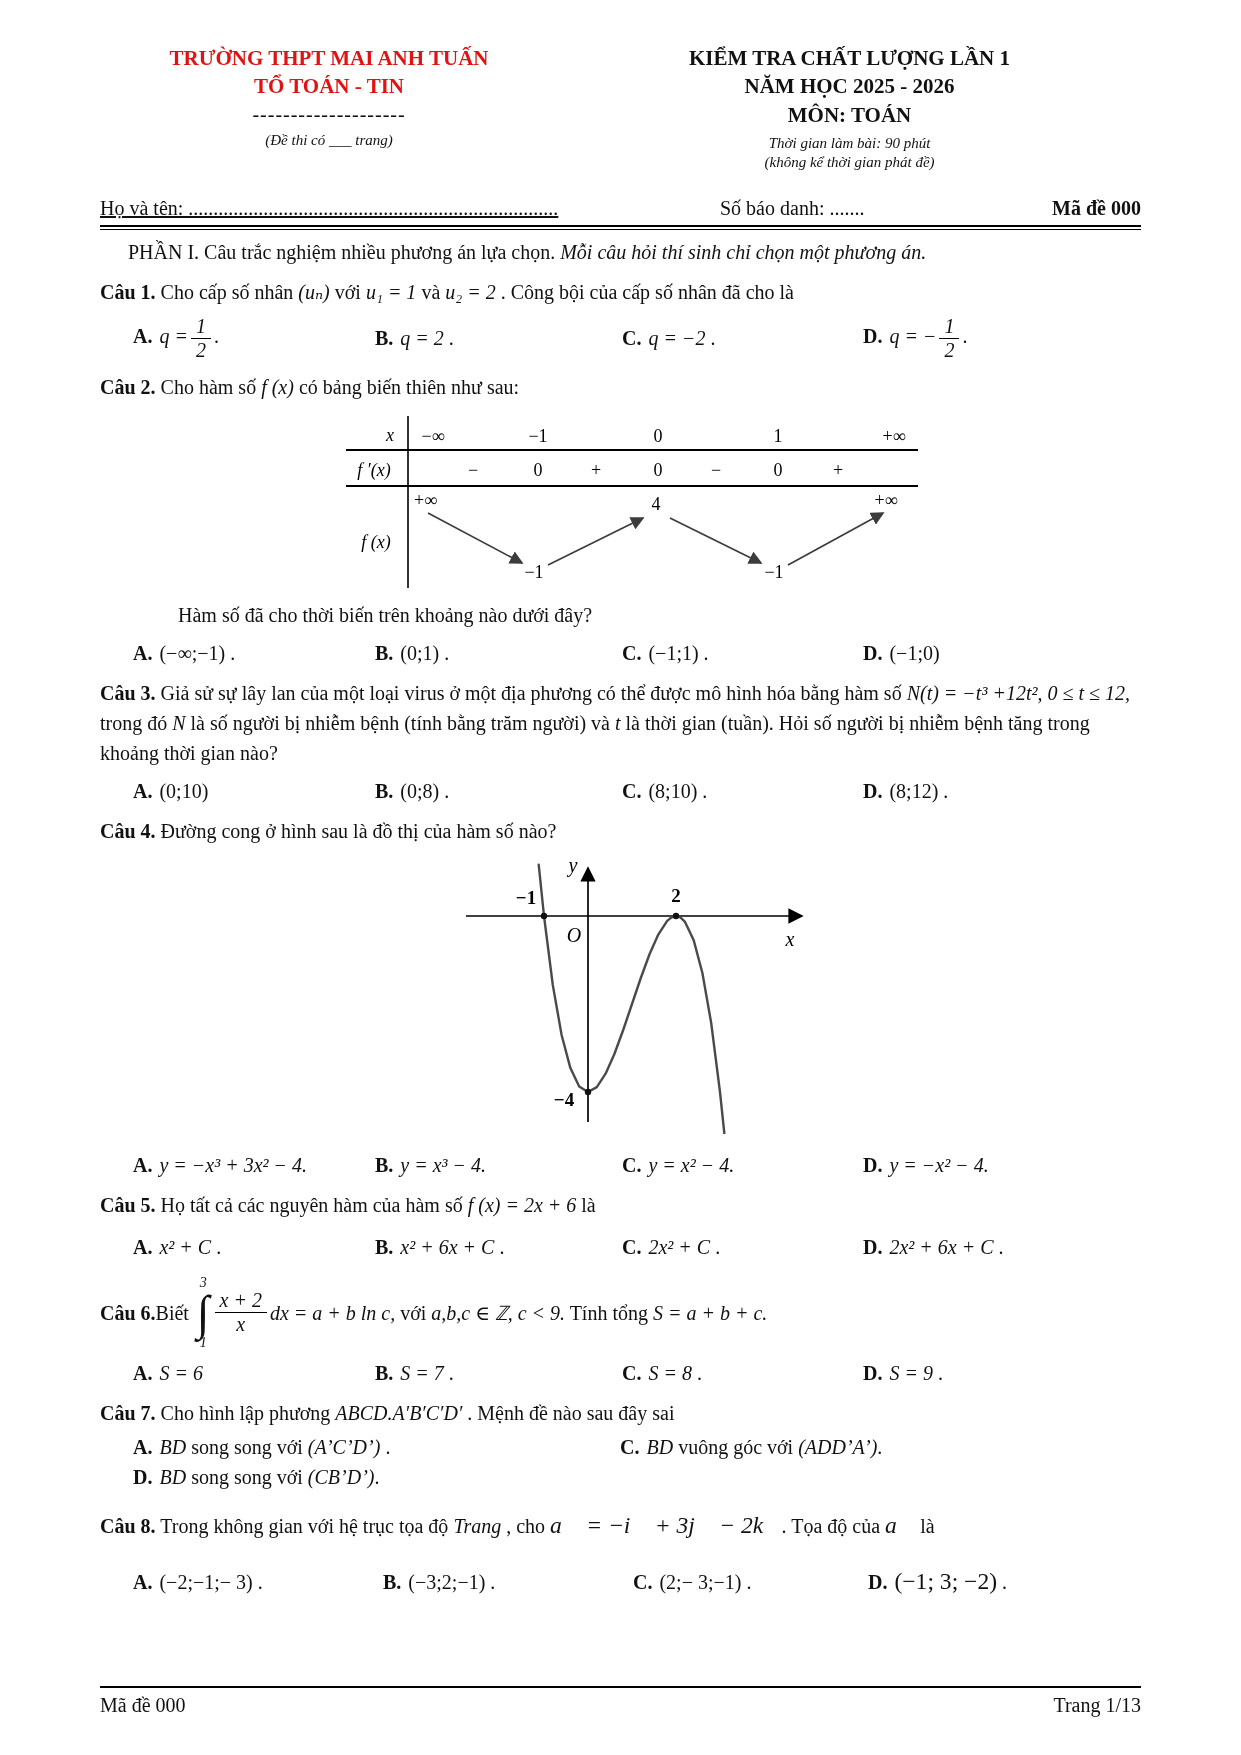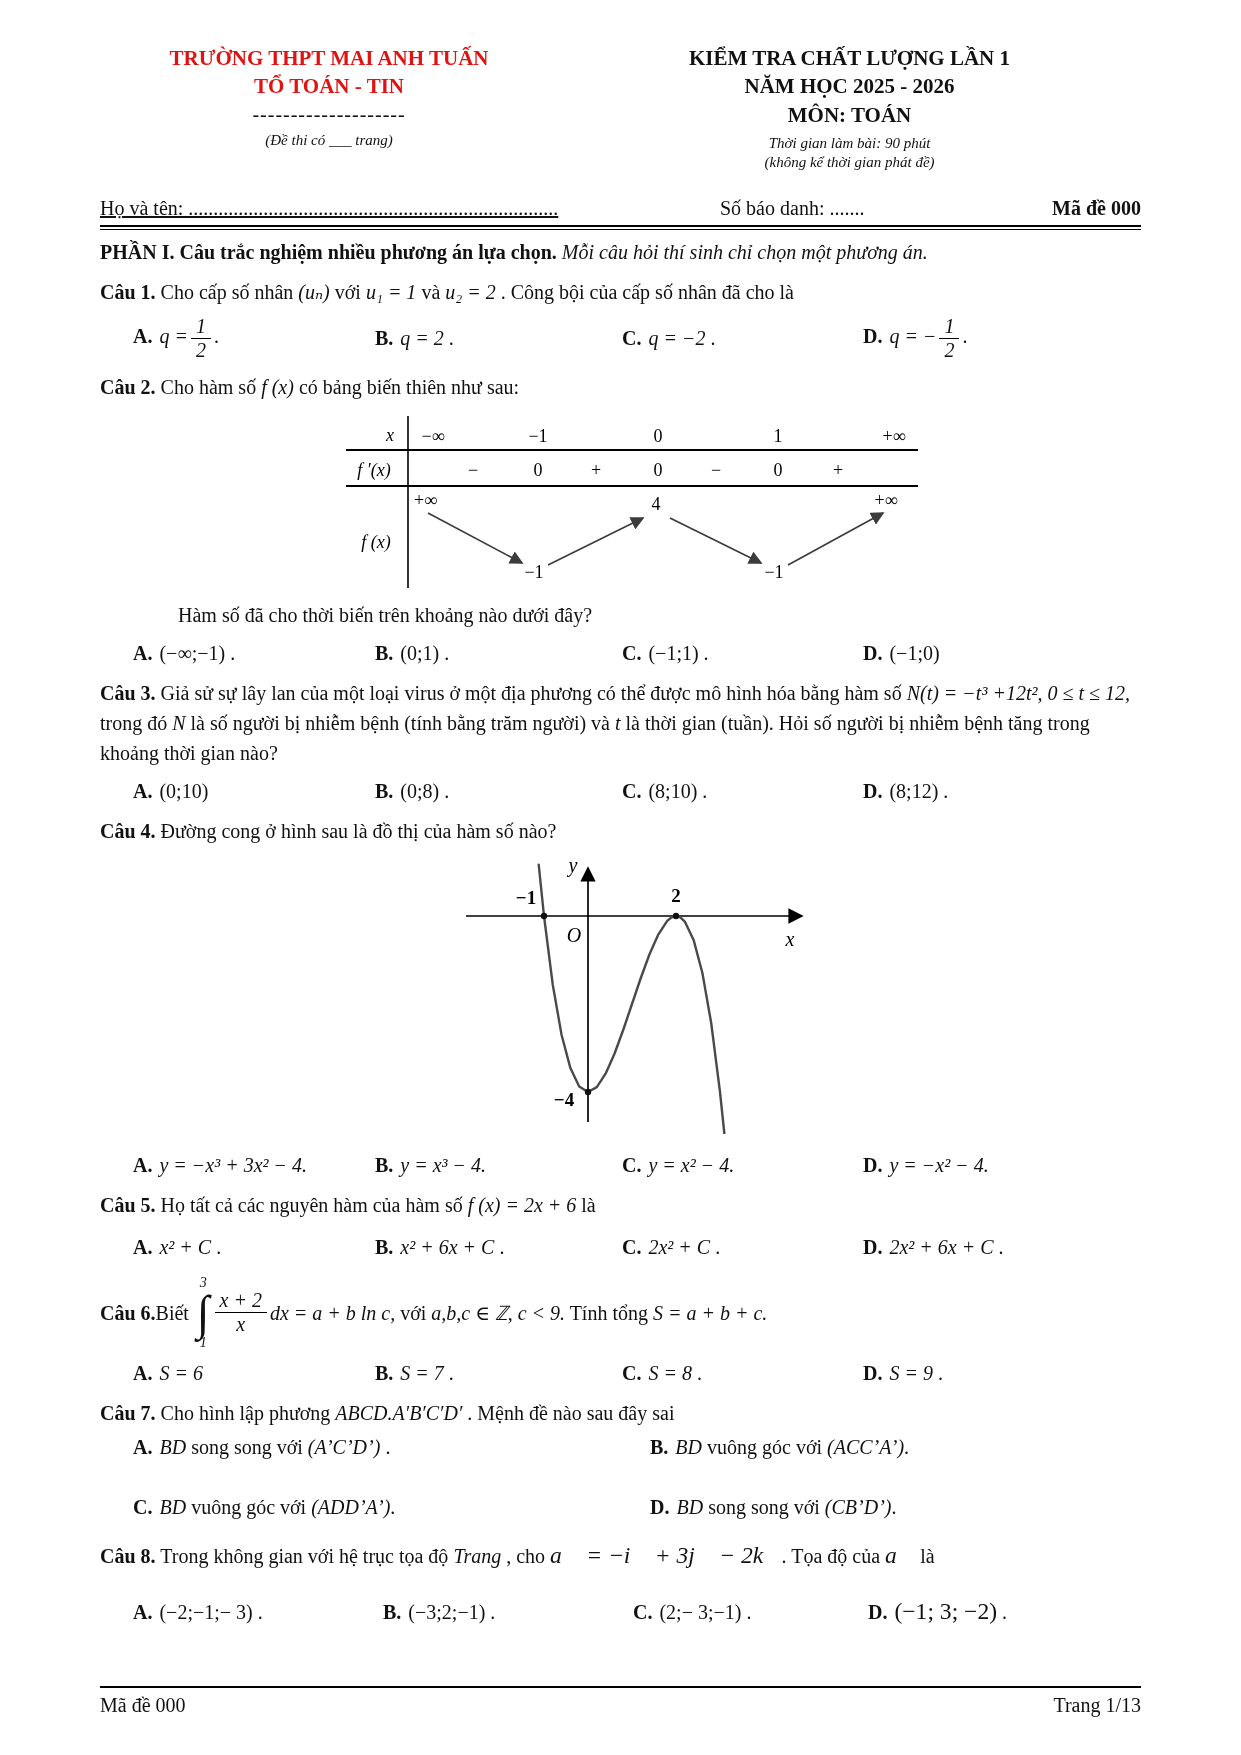--- a/index.html
+++ b/index.html
@@ -4,40 +4,40 @@
 <style>
   html,body{margin:0;padding:0;}
   body{width:1241px;height:1755px;background:#ffffff;position:relative;overflow:hidden;
        font-family:"Liberation Serif","DejaVu Serif",serif;color:#111;font-size:20px;}
   .page{padding:44px 100px 0 100px;}
   
   .hdr{display:flex;justify-content:center;}
   .hdr-left{width:44%;text-align:center;}
   .hdr-right{width:56%;text-align:center;}
   .red{color:#e11212;}
-  .b{font-weight:bold;}
+  .b{font-weight:normal;margin-left:28px;}
   .i{font-style:italic;}
   .hl1{font-weight:bold;font-size:21px;line-height:1.35;}
   .note{font-style:italic;font-size:15px;margin-top:6px;}
   .dashes{letter-spacing:1px;margin-top:2px;}
   
   .info{display:flex;align-items:flex-end;margin-top:26px;padding-bottom:5px;border-bottom:2.5px solid #000;}
   .info .name{flex:0 0 560px;overflow:hidden;white-space:nowrap;text-decoration:underline;}
   .info .sbd{flex:0 0 290px;margin-left:60px;}
   .info .code{flex:1;text-align:right;font-weight:bold;}
   .thin-rule{height:1px;background:#000;margin-top:1.5px;}
   
   .part{margin-top:8px;line-height:1.45;}
   
   .q{margin-top:10px;line-height:1.5;}
   .qlabel{font-weight:bold;}
   .m{font-style:italic;}
   .big{font-size:1.18em;}
   .opts{display:grid;grid-template-columns:242px 247px 241px auto;padding-left:33px;margin-top:8px;align-items:center;}
-  .opts2{display:grid;grid-template-columns:487px auto;padding-left:33px;margin-top:4px;gap:30px;}
+  .opts2{display:grid;grid-template-columns:487px auto;padding-left:33px;margin-top:4px;}
   .ol{font-weight:bold;margin-right:7px;}
   .opt{white-space:nowrap;}
   
   .frac{display:inline-flex;flex-direction:column;vertical-align:middle;text-align:center;font-style:italic;line-height:1.15;margin:0 3px;}
   .frac .num{border-bottom:1.4px solid #000;padding:0 5px;}
   .frac .den{padding:0 5px;}
   
   .q6line{display:flex;align-items:center;margin-top:14px;line-height:1.4;}
   .intcol{display:inline-flex;flex-direction:column;align-items:center;line-height:1;margin:0 2px 0 8px;}
   .intcol .ilim{font-size:14px;font-style:italic;}
@@ -229,21 +229,20 @@
       <div class="opt"><span class="ol">B.</span><span><span class="m ">S = 7</span><span class=""> .</span></span></div>
       <div class="opt"><span class="ol">C.</span><span><span class="m ">S = 8</span><span class=""> .</span></span></div>
       <div class="opt"><span class="ol">D.</span><span><span class="m ">S = 9</span><span class=""> .</span></span></div>
     </div>
   </div>
 
   <div class="q">
     <span class="qlabel">Câu 7.</span><span><span class=""> Cho hình lập phương </span><span class="m ">ABCD.A′B′C′D′</span><span class=""> . Mệnh đề nào sau đây sai</span></span>
     <div class="opts2">
       <div class="opt"><span class="ol">A.</span><span><span class="m ">BD</span><span class=""> song song với </span><span class="m ">(A’C’D’)</span><span class=""> .</span></span></div>
-      <div class="opt"><span class="ol">B.</span><span><span class="m ">BD</span><span class=""> vuông góc với </span><span class="m ">(ACC’A’)</span><span class="">.</span></span></div>
       <div class="opt"><span class="ol">C.</span><span><span class="m ">BD</span><span class=""> vuông góc với </span><span class="m ">(ADD’A’)</span><span class="">.</span></span></div>
       <div class="opt"><span class="ol">D.</span><span><span class="m ">BD</span><span class=""> song song với </span><span class="m ">(CB’D’)</span><span class="">.</span></span></div>
     </div>
   </div>
 
   <div class="q" style="margin-top:16px">
     <span class="qlabel">Câu 8.</span><span><span class=""> Trong không gian với hệ trục tọa độ </span><span class="m ">Trang</span><span class=""> , cho </span><span class="m big">a⃗ = −i⃗ + 3j⃗ − 2k⃗</span><span class="">. Tọa độ của </span><span class="m big">a⃗</span><span class=""> là</span></span>
     <div class="opts" style="grid-template-columns:250px 250px 235px auto;margin-top:21px">
       <div class="opt"><span class="ol">A.</span><span><span class="">(−2;−1;− 3)</span><span class=""> .</span></span></div>
       <div class="opt"><span class="ol">B.</span><span><span class="">(−3;2;−1)</span><span class=""> .</span></span></div>

